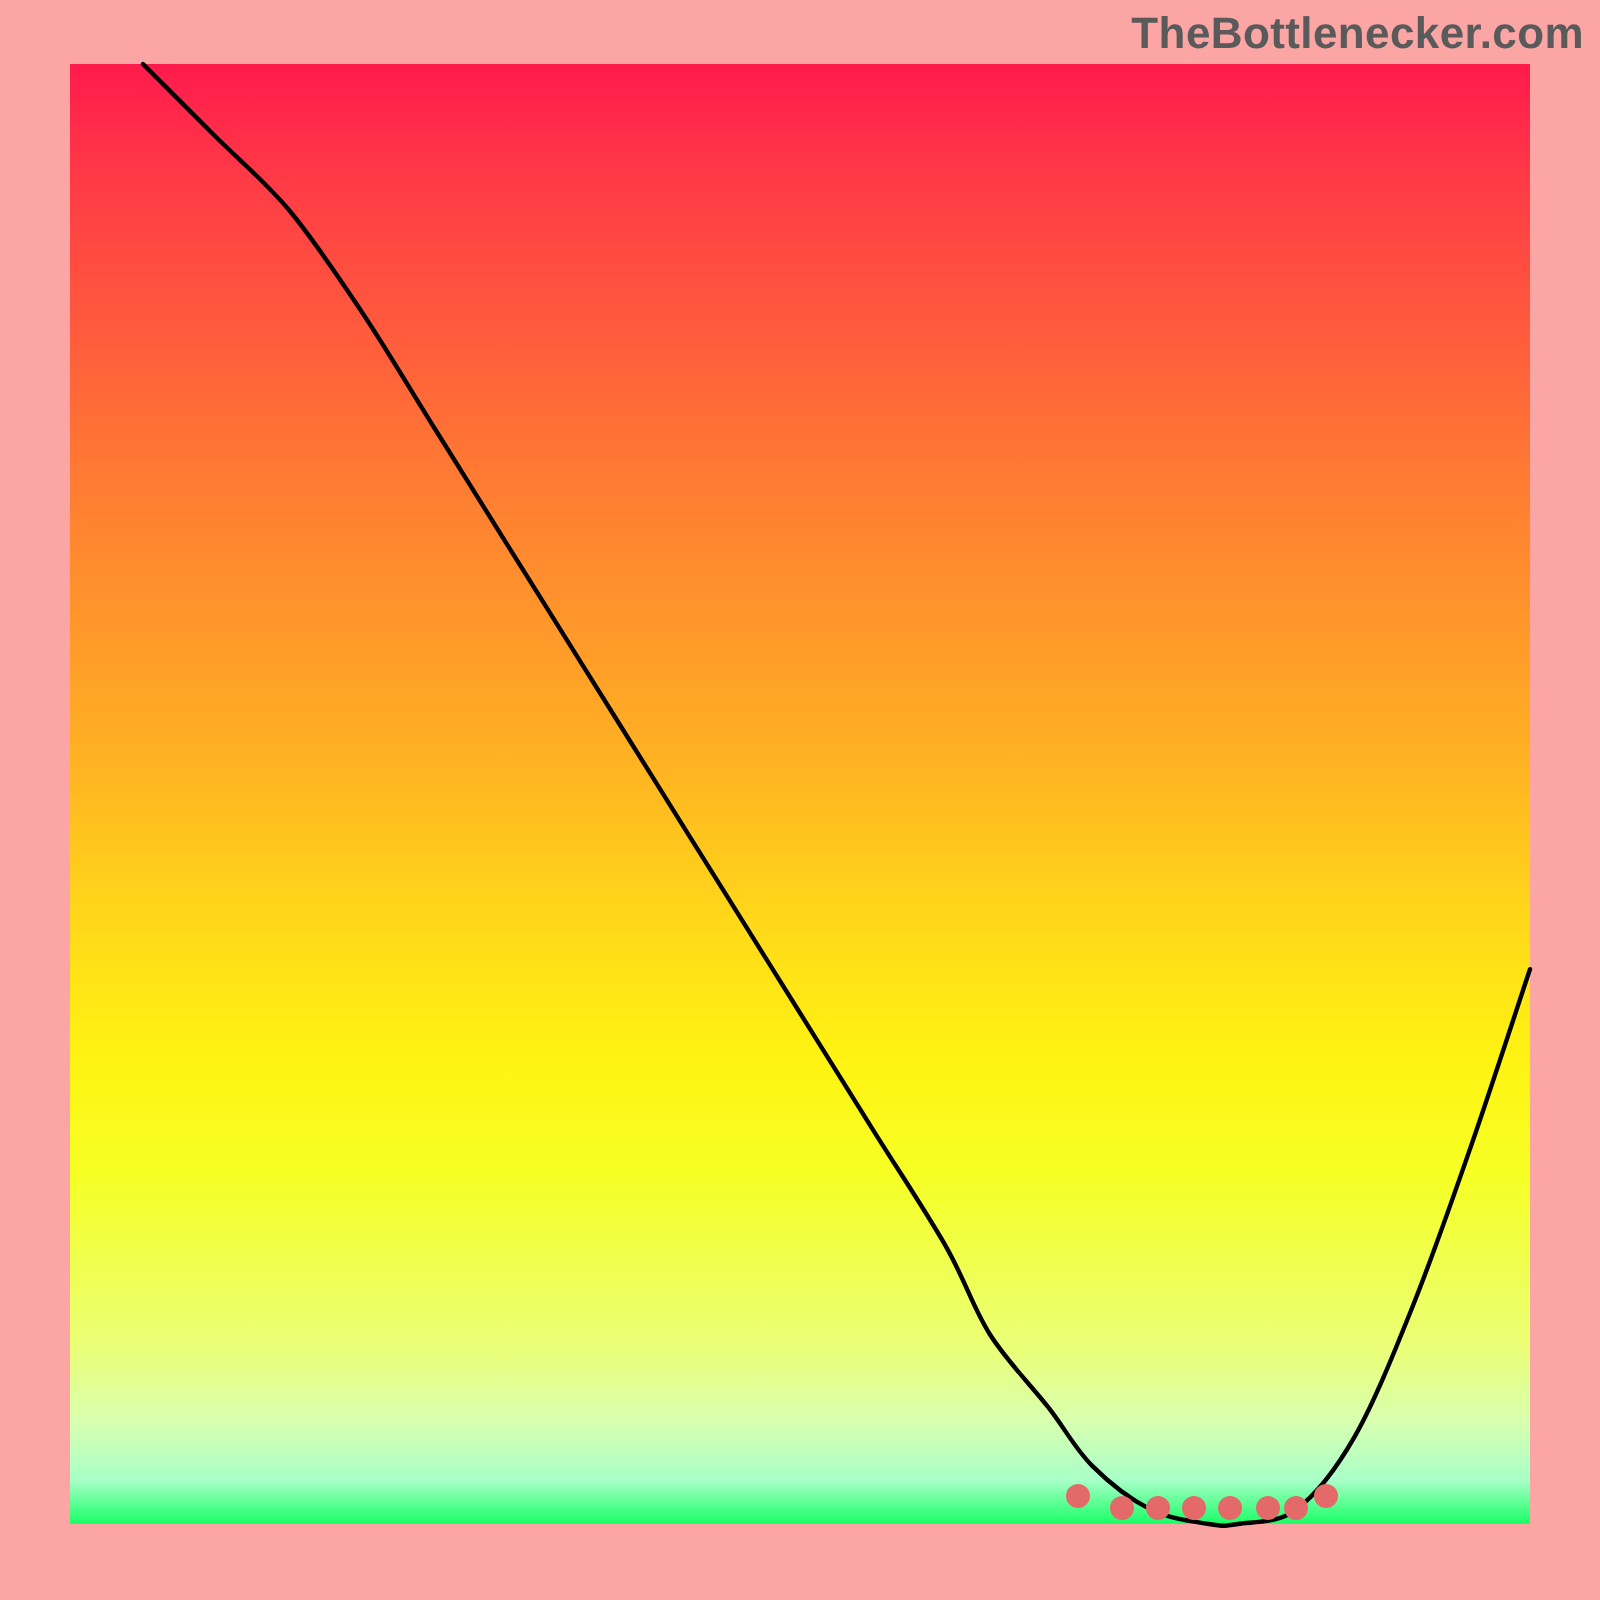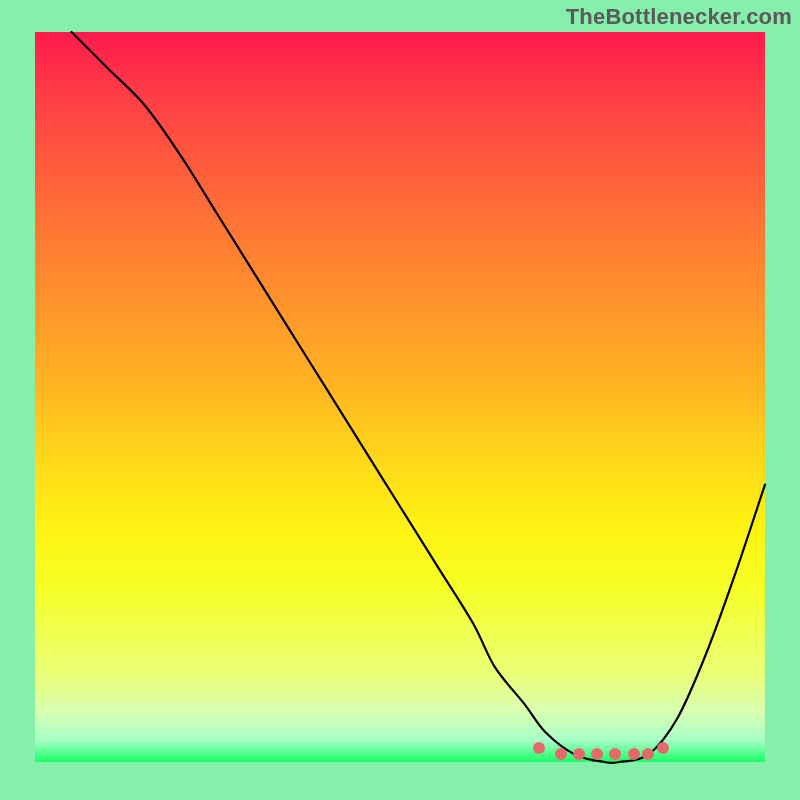--- a/index.html
+++ b/index.html
@@ -8,21 +8,21 @@
     width: 800px;
     height: 800px;
     background: #000;
     overflow: hidden;
     font-family: Arial, Helvetica, sans-serif;
   }
   .frame {
     position: relative;
     width: 800px;
     height: 800px;
-    background: #86efac;
+    background: #fca5a5;
   }
   .watermark {
     position: absolute;
     top: 4px;
     right: 8px;
     color: #5a5a5a;
     font-size: 22px;
     font-weight: 600;
     letter-spacing: 0.2px;
     z-index: 5;

